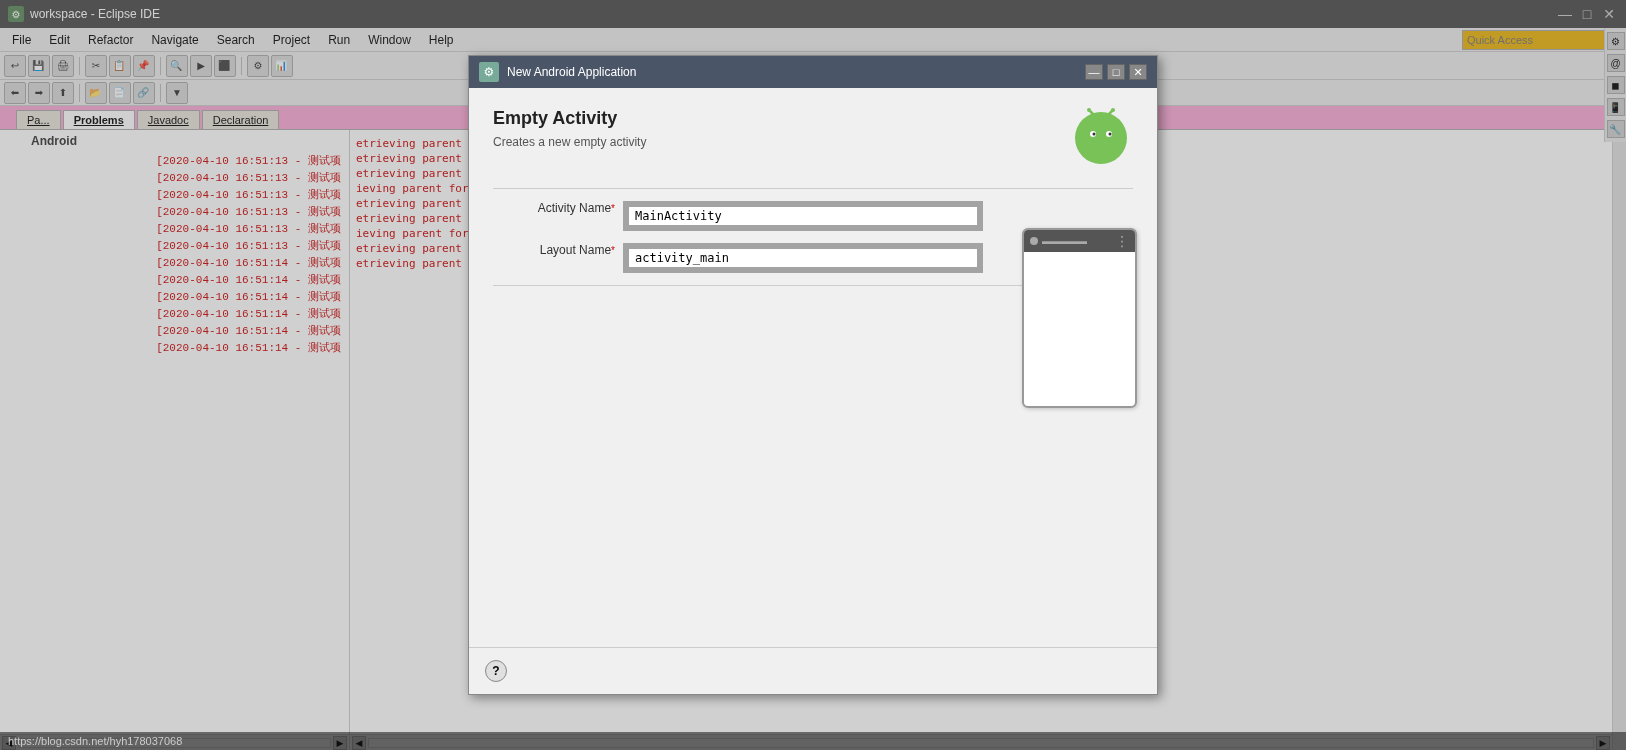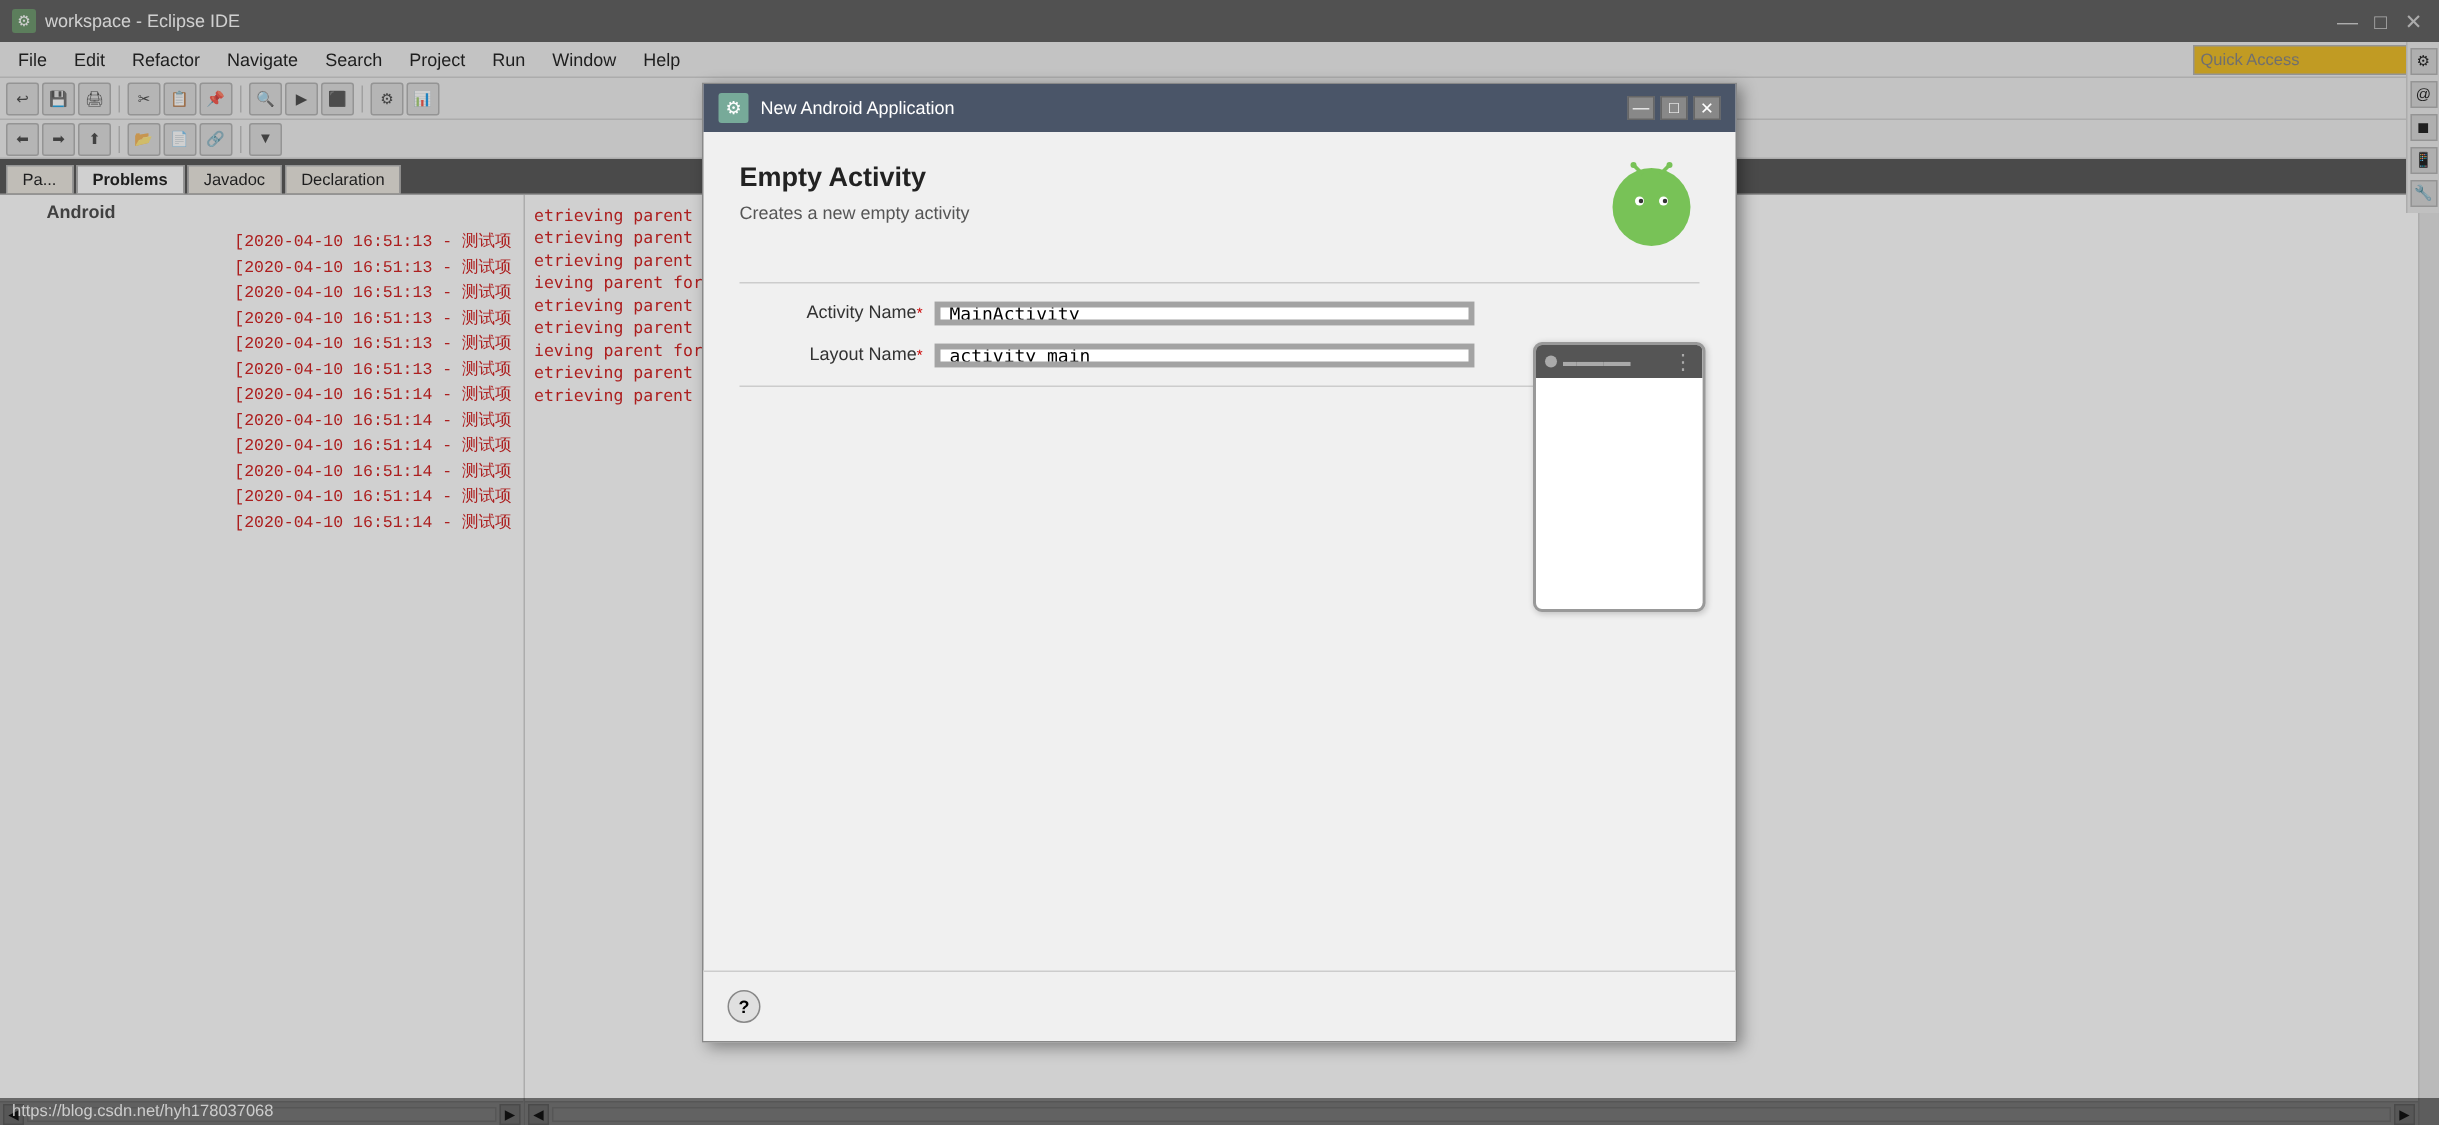--- a/index.html
+++ b/index.html
@@ -106,26 +106,27 @@
       height: 26px;
       display: flex;
       align-items: center;
       padding: 0 4px;
       border-bottom: 1px solid #ccc;
       gap: 2px;
     }
 
     
     .tabs-row {
-      background: #404040;
+      background: #f9a8d4;
       height: 24px;
       display: flex;
       align-items: flex-end;
-      padding-left: 4px;
+      padding-left: 16px;
       border-bottom: 1px solid #aaa;
+      text-decoration: underline;
     }
     .tab {
       padding: 3px 10px;
       background: #E8E4DC;
       border: 1px solid #aaa;
       border-bottom: none;
       font-size: 11px;
       cursor: pointer;
       margin-right: 2px;
     }
@@ -333,22 +334,22 @@
       text-align: right;
       padding-right: 8px;
     }
     .required-marker {
       color: #cc0000;
       font-size: 10px;
     }
     .form-input {
       flex: 1;
       max-width: 360px;
-      height: 16px;
-      border: 4px solid #a3a3a3;
+      height: 30px;
+      border: 6px solid #a3a3a3;
       background: #fff;
       padding: 0 6px;
       font-size: 12px;
       font-family: monospace;
     }
 
     
     .phone-preview {
       position: absolute;
       right: 20px;

